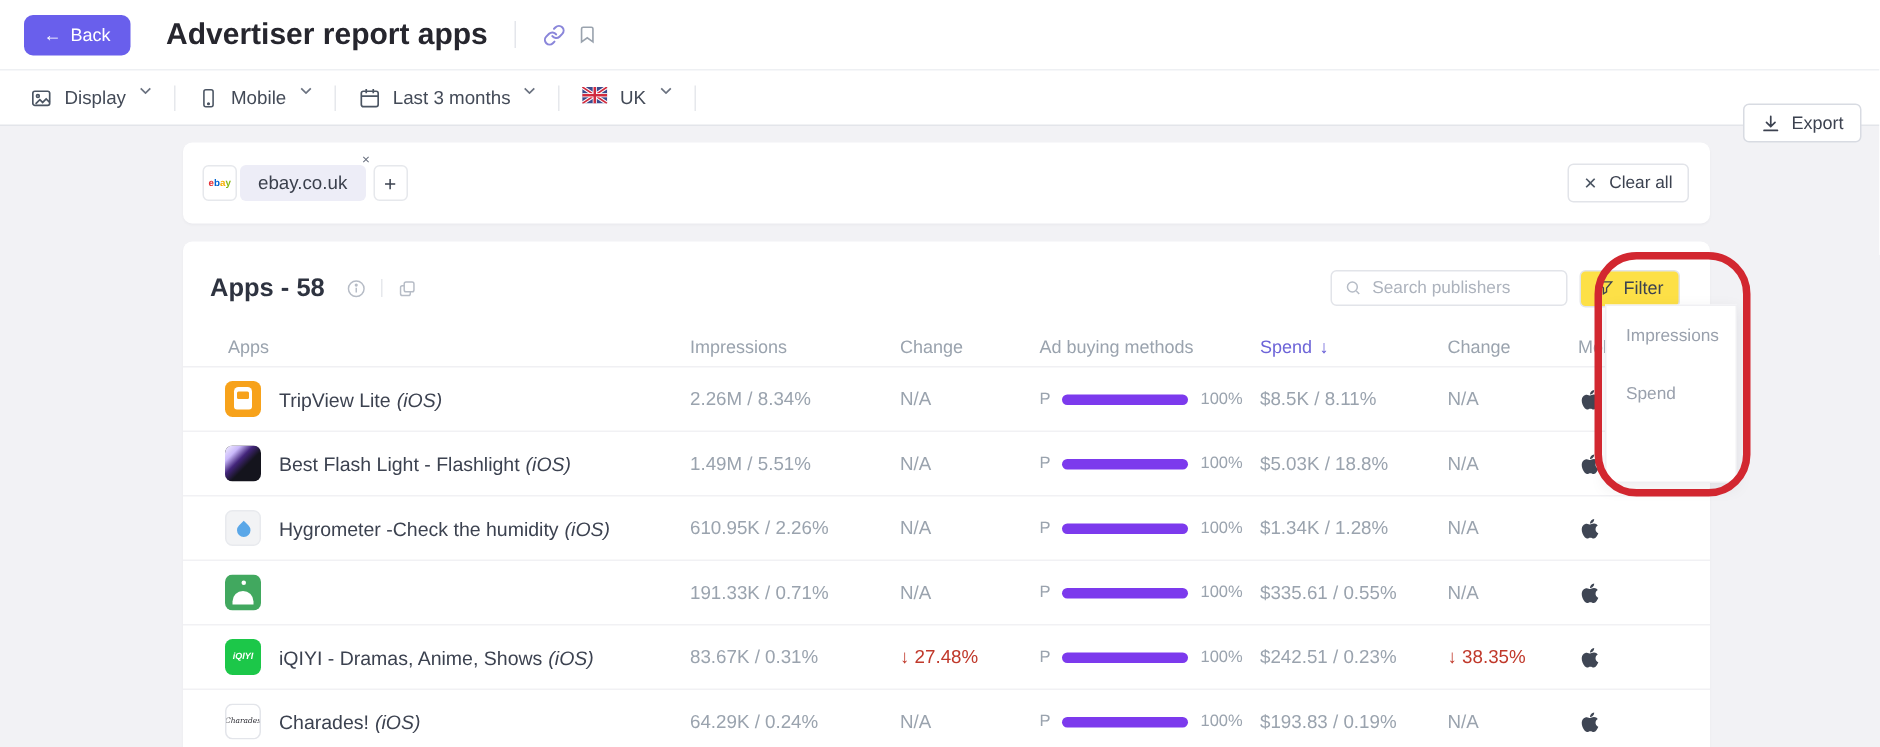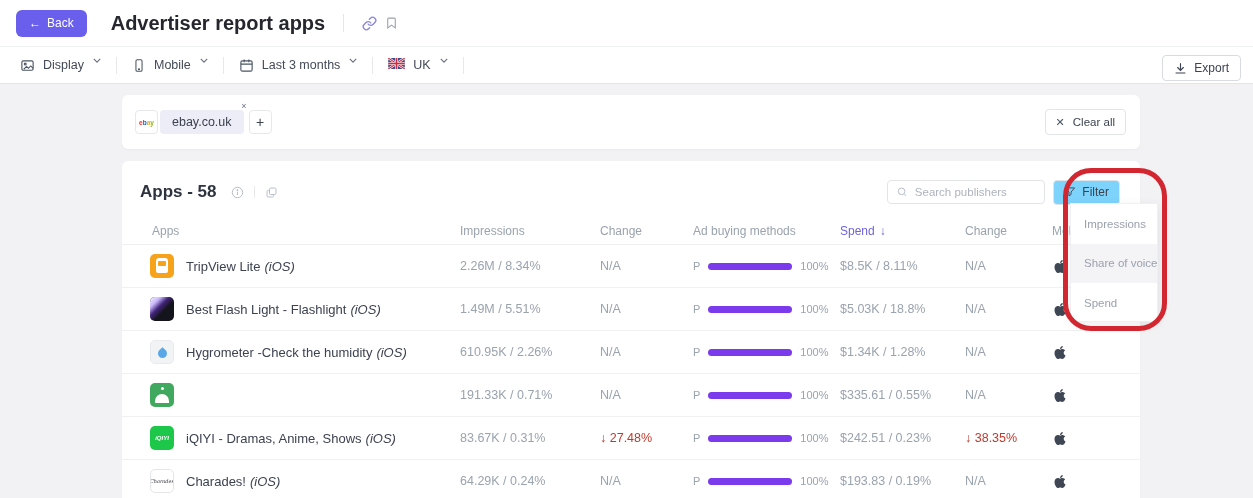--- a/index.html
+++ b/index.html
@@ -22,21 +22,21 @@
 
   
   .toolbar { position:absolute; top:46px; left:0; right:0; height:38px; background:#fff;
              border-top:1px solid #eef0f3; border-bottom:1px solid #e3e5ea;
              display:flex; align-items:center; padding-left:20px; z-index:2; }
   .tb-filter { display:flex; align-items:flex-start; gap:8px; padding:0 15px; font-size:12.5px;
                color:#434a57; cursor:pointer; background:none; border:none; font-family:Liberation Sans, sans-serif; }
   .tb-filter:first-child { padding-left:0; }
   .vdiv { width:1px; height:17px; background:#e6e8ec; }
   .caret { margin-left:1px; }
-  .export-btn { position:absolute; right:12px; top:8px; height:26px; display:flex; align-items:center;
+  .export-btn { position:absolute; right:12px; top:22px; height:26px; display:flex; align-items:center;
                 gap:7px; background:#fff; border:1px solid #d8dbe2; border-radius:4px; padding:0 11px;
                 font-size:12px; color:#3c4250; font-family:inherit; cursor:pointer; }
 
   
   .content { position:absolute; top:84px; left:0; right:0; bottom:0; background:#f2f2f5; }
   .card { position:absolute; left:122px; width:1018px; background:#fff; border-radius:6px;
           box-shadow:0 1px 2px rgba(20,24,40,.04); }
 
   
   .chips-card { top:11px; height:54px; display:flex; align-items:center; padding:0 14px 0 13px; }
@@ -56,21 +56,21 @@
   .apps-card { top:77px; height:424px; border-radius:6px 6px 0 0; }
   .card-head { display:flex; align-items:center; height:56px; padding:6px 20px 0 18px; }
   .apps-title { font-size:17px; font-weight:600; color:#2e3340; }
   .head-icons { display:flex; align-items:center; gap:6px; margin-left:10px; }
   .hi-div { width:1px; height:12px; background:#e6e8ec; }
   .controls { margin-left:auto; display:flex; align-items:center; gap:8px; }
   .search-box { display:flex; align-items:center; gap:7px; width:158px; height:24px;
                 border:1px solid #e2e4e9; border-radius:4px; padding:0 9px; background:#fff; }
   .search-box input { border:none; outline:none; width:100%; font-size:11.5px; font-family:inherit; color:#3c4250; }
   .search-box input::placeholder { color:#adb3bd; }
-  .filter-btn { height:25px; display:flex; align-items:center; gap:6px; background:#7dd3fc;
+  .filter-btn { height:25px; display:flex; align-items:center; gap:6px; background:#fde047;
                 border:1px solid #e2e4e9; border-radius:4px; padding:0 10px; font-size:12px;
                 color:#3c4250; font-family:inherit; cursor:pointer; }
 
   
   .dropdown { position:absolute; left:948px; top:42px; width:88px; height:119px; background:#fff;
               border:1px solid #f0f0f3; box-shadow:0 3px 10px rgba(20,24,40,.08); z-index:5; }
   .dd-item { height:39.6px; display:flex; align-items:center; padding-left:13px; font-size:11.5px;
              color:#9aa1ad; cursor:pointer; white-space:nowrap; }
   .dd-item.hl { background:#f4f4f6; }
 
@@ -392,19 +392,18 @@
     <div class="cell col-mob">
       <svg class="apple" width="12" height="15" viewBox="0 0 384 512" fill="#3f4654">
         <path d="M318.7 268.7c-.2-36.7 16.4-64.4 50-84.8-18.8-26.9-47.2-41.7-84.7-44.6-35.5-2.8-74.3 20.7-88.5 20.7-15 0-49.4-19.7-76.4-19.7C63.3 141.2 4 184.8 4 273.5q0 39.3 14.4 81.2c12.8 36.7 59 126.7 107.2 125.2 25.2-.6 43-17.9 75.8-17.9 31.8 0 48.3 17.9 76.4 17.9 48.6-.7 90.4-82.5 102.6-119.3-65.2-30.7-61.7-90-61.7-91.9zm-56.6-164.2c27.3-32.4 24.8-61.9 24-72.5-24.1 1.4-52 16.4-67.9 34.9-17.5 19.8-27.8 44.3-25.6 71.9 26.1 2 49.9-11.4 69.5-34.3z"></path>
       </svg>
     </div>
   </div>
       </div>
 
     <div class="dropdown">
         <div class="dd-item">Impressions</div>
-        <div class="dd-item hl">Share of voice</div>
         <div class="dd-item">Spend</div>
       </div>
 
     <div class="annotation"></div>
   </div>
 </div>
 
 </body></html>

